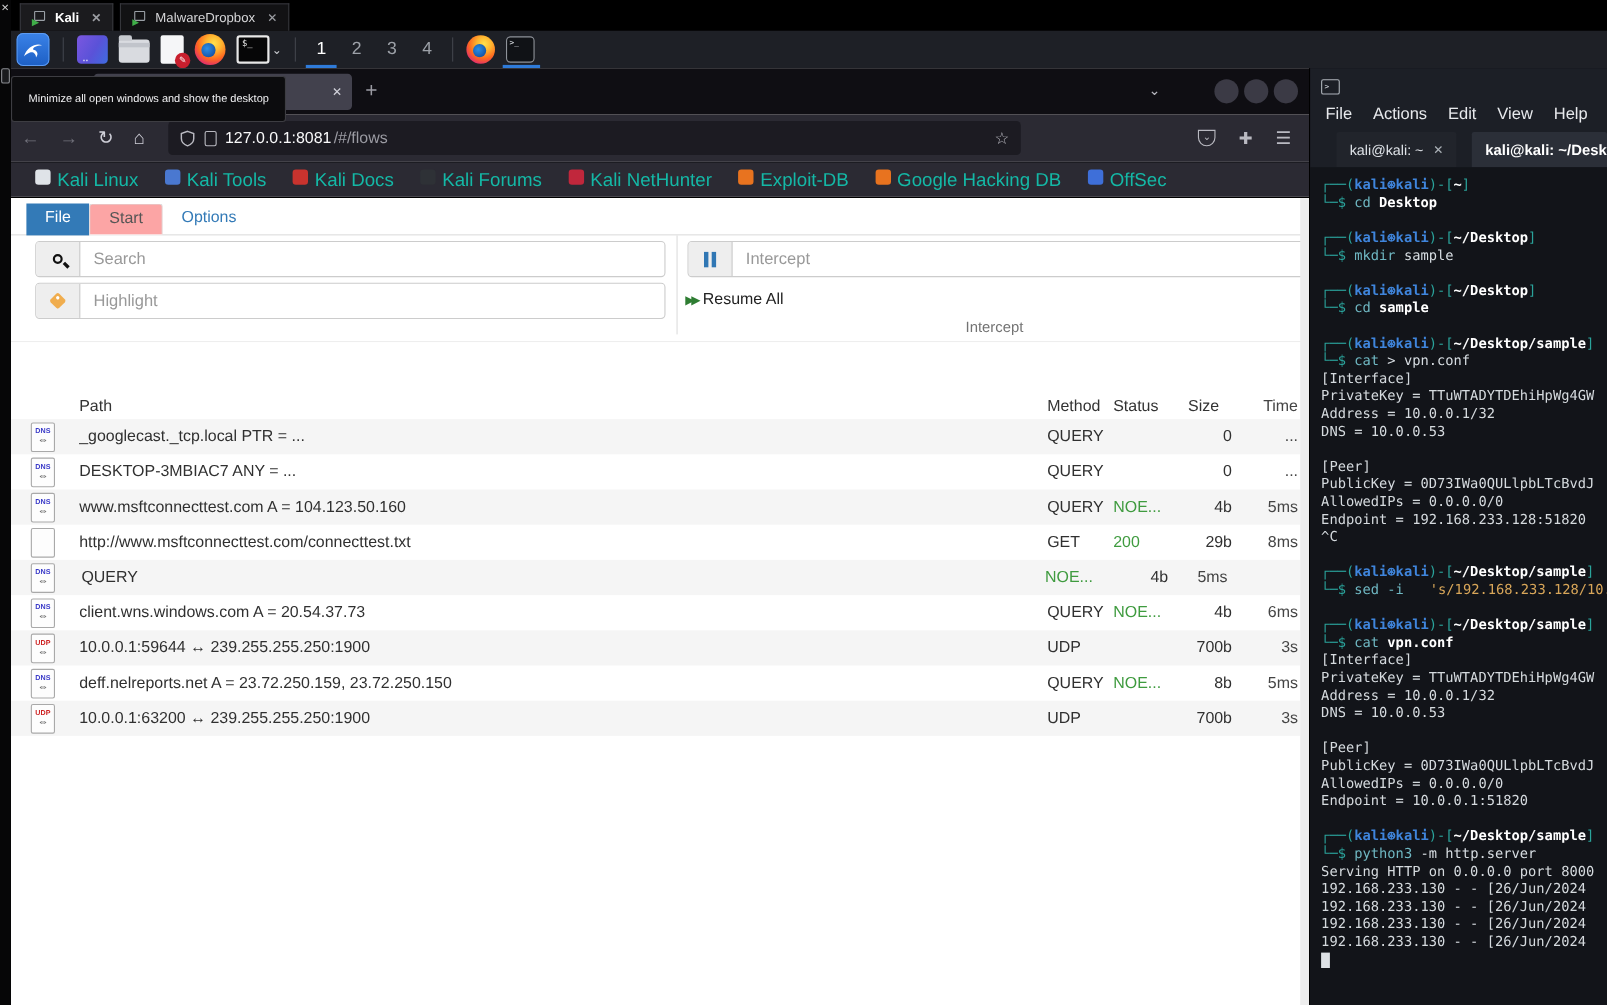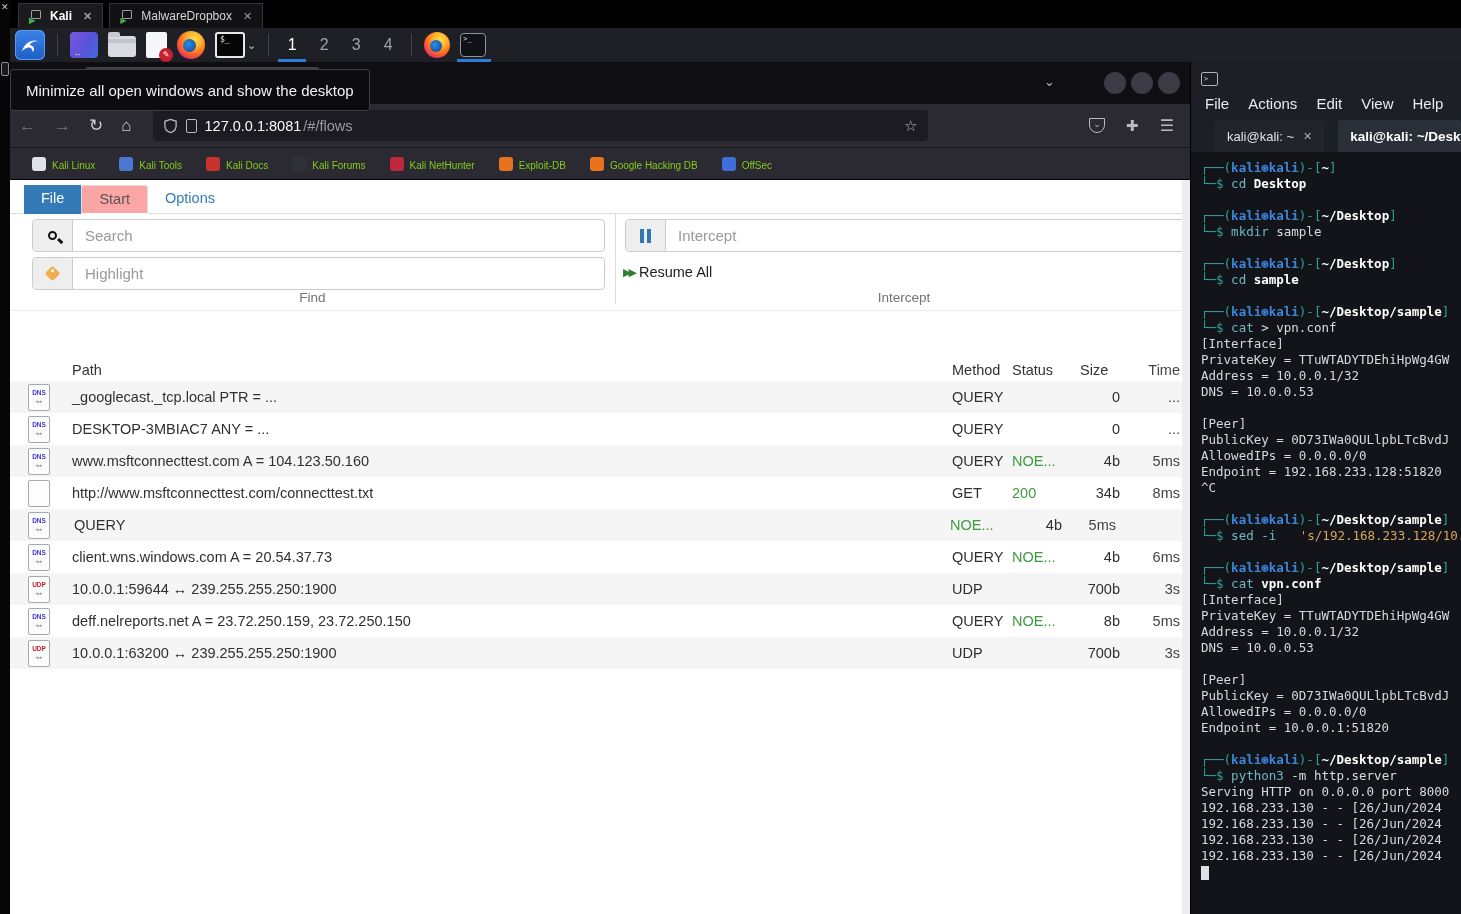--- a/index.html
+++ b/index.html
@@ -39,21 +39,21 @@
   .term-btn { width:30px; height:26px; background:#060607; border:2px solid #e8e8e8; border-radius:3px; color:#e8e8e8; font-family:"DejaVu Sans Mono", monospace; font-size:8px; padding:1px 0 0 3px; }
   .tb-chevron { color:#c9cbd0; font-size:11px; margin-left:2px; }
   .ws-num { width:32px; height:34px; display:flex; align-items:center; justify-content:center; color:#9da1a8; font-size:16px; position:relative; }
   .ws-num.active { color:#fff; }
   .ws-num.active::after { content:""; position:absolute; left:2px; bottom:0; width:28px; height:3px; background:#2f7bd9; }
   .term-ico2 { width:26px; height:24px; background:#101216; border:1px solid #8f939a; border-radius:4px; color:#dfe3e8; font-family:"DejaVu Sans Mono", monospace; font-size:7px; padding:1px 0 0 2px; position:relative; }
   .tb-ico.active-ul { position:relative; height:34px; align-items:center; }
   .tb-ico.active-ul::after { content:""; position:absolute; left:-3px; bottom:0; width:34px; height:3px; background:#2f7bd9; }
 
   
-  .tooltip { position:absolute; left:10px; top:69px; height:42px; background:#0c0c0e; border:1px solid #3d3d42; border-radius:3px; color:#f1f1f3; font-size:15px; display:flex; align-items:center; padding:0 15px; z-index:60; }
+  .tooltip { position:absolute; left:10px; top:69px; height:42px; background:#0c0c0e; border:1px solid #3d3d42; border-radius:3px; color:#f1f1f3; font-size:10px; display:flex; align-items:center; padding:0 15px; z-index:60; }
 
   
   .ff-window { position:absolute; left:10px; top:62px; width:1180px; height:852px; background:#fff; z-index:10; }
   .ff-tabstrip { height:42px; background:#0f0e13; display:flex; align-items:center; position:relative; }
   .ff-tab { position:absolute; left:75px; top:5px; width:235px; height:33px; background:#42414d; border-radius:4px; display:flex; align-items:center; gap:8px; padding:0 9px; color:#fbfbfe; font-size:13px; }
   .ff-tab .tab-close { margin-left:auto; color:#cfcfd8; font-size:11px; }
   .ff-mini { width:17px; height:17px; }
   .ff-newtab { position:absolute; left:322px; top:10px; color:#9b9ba3; font-size:19px; }
   .ff-tab-chevron { position:absolute; right:135px; top:12px; color:#b9b9c1; font-size:13px; }
   .ff-winctl { position:absolute; right:10px; top:10px; display:flex; gap:5px; }
@@ -66,21 +66,21 @@
   .urlbar .host { color:#f9f9fa; font-size:14.5px; }
   .urlbar .path { color:#9b9ba3; font-size:14.5px; margin-left:-6px; }
   .urlbar .star { margin-left:auto; color:#b9b9c1; font-size:15px; }
   .url-doc { width:11px; height:14px; border:1.4px solid #b9b9c1; border-radius:2px; }
   .nav-right { margin-left:auto; display:flex; align-items:center; gap:21px; margin-right:16px; }
   .pocket-ico { width:16px; height:15px; border:1.4px solid #b9b9c1; border-radius:0 0 8px 8px; color:#b9b9c1; font-size:9px; text-align:center; line-height:11px; }
   .puzzle-ico { color:#b9b9c1; font-size:15px; }
   .burger-ico { color:#b9b9c1; font-size:16px; }
 
   .ff-bookmarks { height:32px; background:#2b2a33; border-top:1px solid #1a191f; display:flex; align-items:center; gap:24px; padding-left:22px; }
-  .bm { display:flex; align-items:flex-end; gap:6px; color:#84cc16; font-size:10px; }
+  .bm { display:flex; align-items:flex-start; gap:6px; color:#14b8a6; font-size:17px; }
   .bm-ico { width:14px; height:14px; border-radius:3px; display:inline-block; }
 
   
   .page { position:relative; height:735px; background:#fff; color:#333; border-top:1px solid #000; overflow:hidden; }
   .page-scrollbar { position:absolute; right:0; top:0; bottom:0; width:8px; background:#ededed; }
   .nav-tabs { position:absolute; left:0; top:0; width:100%; height:34px; border-bottom:1px solid #ddd; padding:5px 0 0 14px; display:flex; }
   .ntab { height:29px; padding:5px 17px; font-size:14.5px; color:#337ab7; }
   .ntab.file { background:#337ab7; color:#fff; }
   .ntab.current { background:#fca5a5; color:#555; border:1px solid #ddd; border-bottom:1px solid #fff; border-radius:3px 3px 0 0; }
   .toolbar { position:absolute; left:0; top:34px; width:100%; height:97px; border-bottom:1px solid #eee; }
@@ -312,21 +312,20 @@
                 <i></i>
                 <i></i>
               </span>
             </span>
           <input placeholder="Intercept" style="">
         </div>
         <div class="resume-btn">
           <span class="play">▶▶</span>
           <span>Resume All</span>
         </div>
-        <div class="sec-label find-label">Find</div>
         <div class="sec-label intercept-label">Intercept</div>
       </div>
       <div class="flowtable">
         <div class="frow head">
           <span></span>
           <span>Path</span>
           <span class="m">Method</span>
           <span>Status</span>
           <span class="sz">Size</span>
           <span class="tm">Time</span>
@@ -371,21 +370,21 @@
     <span class="sz">4b</span>
     <span class="tm">5ms</span>
   </div>
             <div class="frow">
     <span>
                 <span class="proto-badge doc"></span>
               </span>
     <span>http://www.msftconnecttest.com/connecttest.txt</span>
     <span class="m">GET</span>
     <span class="st">200</span>
-    <span class="sz">34b</span>
+    <span class="sz">29b</span>
     <span class="tm">8ms</span>
   </div>
             <div class="frow">
     <span>
                 <span class="proto-badge dns">
                   <span class="pt">DNS</span>
                   <span class="pa">⇔</span>
                 </span>
               </span>
     <span class="m">QUERY</span>

